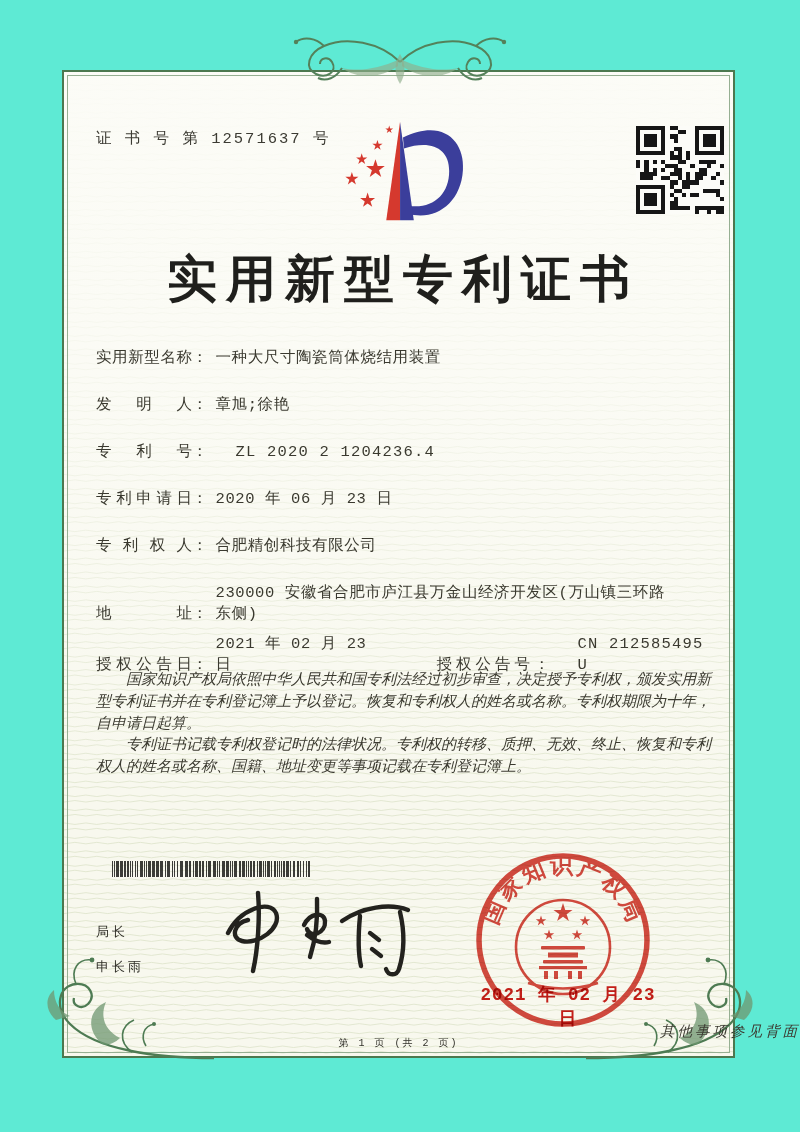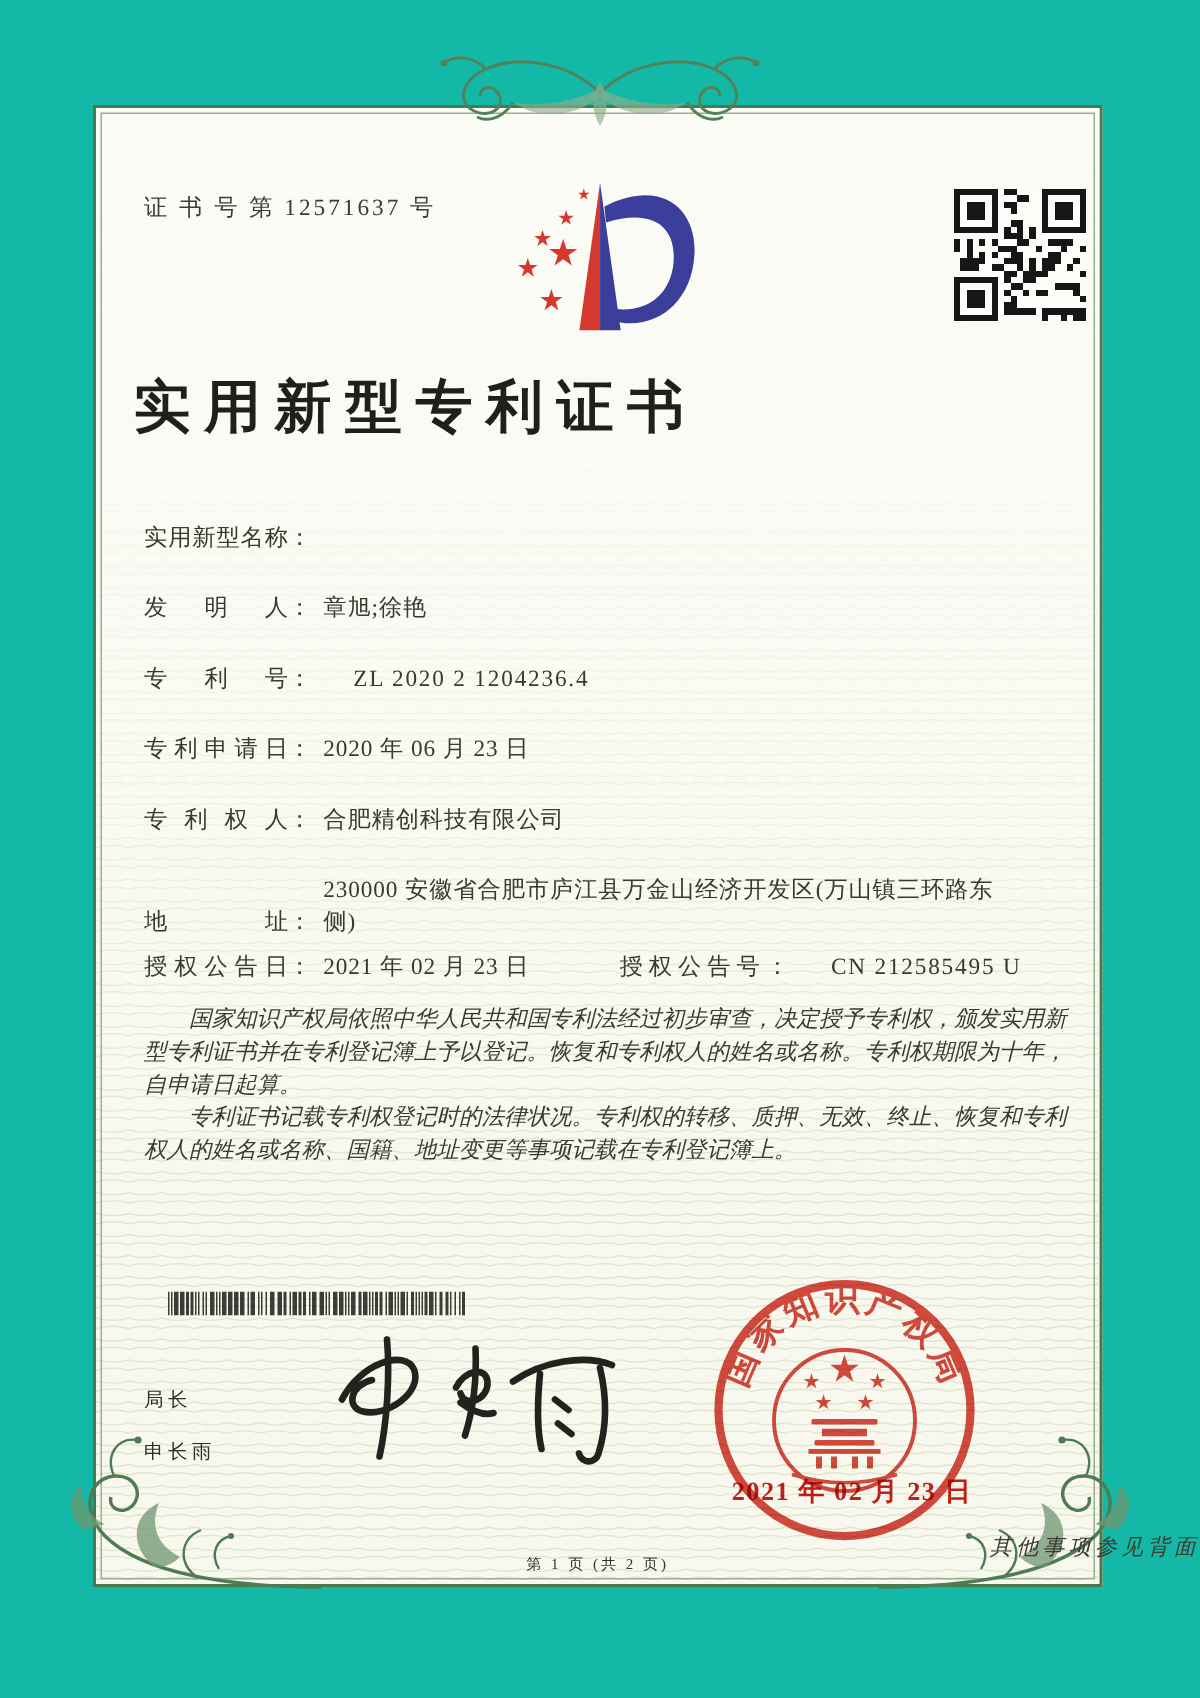--- a/index.html
+++ b/index.html
@@ -1,20 +1,20 @@
 <!DOCTYPE html>
 <html><head>
 <meta charset="utf-8">
 <style>
   * { margin:0; padding:0; box-sizing:border-box; }
   html,body { background:#ffffff; }
   .page {
     position:relative; width:800px; height:1132px; overflow:hidden;
-    background:#14b8a6; color:#39382f;
-    font-family:Liberation Serif, serif;
+    background:#5eead4; color:#39382f;
+    font-family:Liberation Mono, monospace;
   }
   
   .frame {
     position:absolute; left:62px; top:70px; width:673px; height:988px;
     border:2.4px solid #4c784f; background:#f8f8ee;
   }
   .frame::after {
     content:""; position:absolute; inset:3px; border:1px solid #96af92;
     pointer-events:none; z-index:1;
   }
@@ -26,22 +26,22 @@
   }
   .ct { position:absolute; z-index:2; }
   
   .cert-no { left:32px; top:56px; font-size:15.5px; letter-spacing:2px; color:#3c3b33; }
   .logo { left:274px; top:42px; width:128px; height:114px; }
   .logo .lb { fill:#3b3e9b; }
   .logo .lr { fill:#d5392e; }
   .qr { left:572px; top:54px; width:88px; height:88px; }
   #qr-svg { width:88px; height:88px; shape-rendering:crispEdges; }
   .title {
-    left:16px; top:174px; width:100%; text-align:left; text-indent:9px;
-    font-size:38px; font-weight:700; letter-spacing:9px; color:#1f1f1c;
+    left:0; top:174px; width:100%; text-align:center; text-indent:9px;
+    font-size:50px; font-weight:700; letter-spacing:9px; color:#1f1f1c;
   }
   
   .fields { left:32px; top:276px; width:615px; font-size:15.5px; color:#3a392f; }
   .frow { display:flex; align-items:flex-end; line-height:21px; margin-bottom:26px; }
   .flabel { display:inline-block; width:96px; text-align:justify; text-align-last:justify; flex:none; }
   .fcolon { flex:none; margin-right:8px; }
   .fvalue { letter-spacing:.6px; }
   .frow.addr { margin-bottom:9px; }
   .frow.addr .fvalue { max-width:452px; line-height:21px; }
   .grant2-label { letter-spacing:4px; margin-left:60px; flex:none; }
@@ -474,20 +474,21 @@
           </g>
         </svg>
     </div>
 
     <h1 class="ct title">实用新型专利证书</h1>
 
     <div class="ct fields">
       <div class="frow">
         <span class="flabel">实用新型名称</span>
           <span class="fcolon">：</span>
+        <span class="fvalue">一种大尺寸陶瓷筒体烧结用装置</span>
       </div>
       <div class="frow">
         <span class="flabel">发明人</span>
           <span class="fcolon">：</span>
         <span class="fvalue">章旭;徐艳</span>
       </div>
       <div class="frow">
         <span class="flabel">专利号</span>
           <span class="fcolon">：</span>
         <span class="fvalue num">ZL 2020 2 1204236.4</span>

